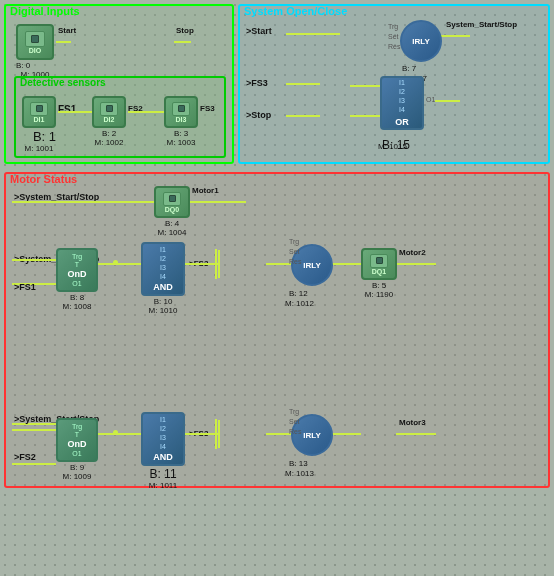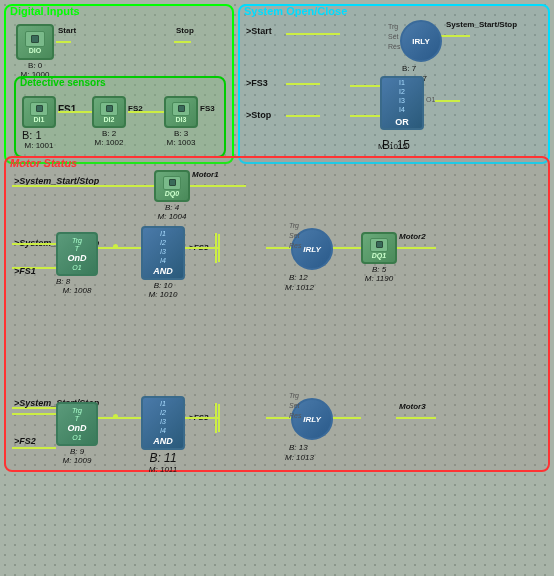--- a/index.html
+++ b/index.html
@@ -19,21 +19,21 @@
       position: relative;
       background: #a8b4a8;
       background-image: radial-gradient(circle, #8a968a 1px, transparent 1px);
       background-size: 10px 10px;
     }
 
     
     .panel {
       position: absolute;
       border: 2px solid;
-      border-radius: 8px;
+      border-radius: 3px;
     }
 
     .panel-title {
       font-weight: bold;
       font-size: 11px;
       margin-bottom: 4px;
       position: absolute;
       top: -1px;
       left: 4px;
       background: transparent;
@@ -67,65 +67,64 @@
       left: 238px;
       width: 312px;
       height: 160px;
       border-color: #00ddff;
       background: rgba(120, 160, 180, 0.2);
     }
     .panel-system .panel-title { color: #00ddff; }
 
     
     .panel-motor {
-      top: 156px;
+      top: 172px;
       left: 4px;
       width: 546px;
       height: 316px;
       border-color: #ff3333;
       background: rgba(160, 130, 130, 0.2);
-      font-style: italic;
     }
     .panel-motor .panel-title { color: #ff3333; }
   </style>
 </head>
 <body>
 
 <div class="main-container">
 
   <div class="panel panel-digital-inputs">
     <span class="panel-title">Digital Inputs</span>
 
     <div style="position:absolute; top:18px; left:10px;">
       <div style="width:38px; height:36px; background:linear-gradient(135deg,#6aaa7a,#4a8a5a); border:2px solid #3a7a4a; border-radius:4px; display:flex; flex-direction:column; align-items:center; justify-content:center;">
         <div style="width:20px; height:16px; background:#7aba8a; border:1.5px solid #4a8a5a; border-radius:2px; display:flex; align-items:center; justify-content:center;">
           <div style="width:8px; height:8px; background:#3a6a5a; border:1px solid #2a4a3a; border-radius:1px;"></div>
         </div>
         <div style="font-size:7px; color:#ccffcc; font-weight:bold;">DIO</div>
       </div>
-      <div style="font-size:8px; color:#111; text-align:center; margin-top:1px;">B: 0</div>
+      <div style="font-size:8px; color:#111; margin-top:1px;">B: 0</div>
       <div style="font-size:8px; color:#111; text-align:center;">M: 1000</div>
     </div>
 
     <div style="position:absolute; top:20px; left:52px; font-size:8px; font-weight:bold; color:#111;">Start</div>
 
 
     <div style="position:absolute; top:20px; left:170px; font-size:8px; font-weight:bold; color:#111;">Stop</div>
 
     <div class="panel panel-detective">
       <span class="panel-title">Detective sensors</span>
 
       <div style="position:absolute; top:18px; left:6px;">
         <div style="width:34px; height:32px; background:linear-gradient(135deg,#6aaa7a,#4a8a5a); border:2px solid #3a7a4a; border-radius:4px; display:flex; flex-direction:column; align-items:center; justify-content:center;">
           <div style="width:18px; height:14px; background:#7aba8a; border:1.5px solid #4a8a5a; border-radius:2px; display:flex; align-items:center; justify-content:center;">
             <div style="width:7px; height:7px; background:#3a6a5a; border:1px solid #2a4a3a; border-radius:1px;"></div>
           </div>
           <div style="font-size:7px; color:#ccffcc; font-weight:bold;">DI1</div>
         </div>
-        <div style="font-size:11px; color:#111; text-align:left; margin-top:1px;">B: 1</div>
+        <div style="font-size:13px; color:#111; text-align:right; margin-top:1px;">B: 1</div>
         <div style="font-size:8px; color:#111; text-align:center;">M: 1001</div>
       </div>
 
       <div style="position:absolute; top:26px; left:42px; font-size:10px; font-weight:bold; color:#111;">FS1</div>
 
       <div style="position:absolute; top:18px; left:76px;">
         <div style="width:34px; height:32px; background:linear-gradient(135deg,#6aaa7a,#4a8a5a); border:2px solid #3a7a4a; border-radius:4px; display:flex; flex-direction:column; align-items:center; justify-content:center;">
           <div style="width:18px; height:14px; background:#7aba8a; border:1.5px solid #4a8a5a; border-radius:2px; display:flex; align-items:center; justify-content:center;">
             <div style="width:7px; height:7px; background:#3a6a5a; border:1px solid #2a4a3a; border-radius:1px;"></div>
           </div>
@@ -262,21 +261,21 @@
     <div style="position:absolute; top:80px; left:8px; font-size:9px; font-weight:bold; color:#111;">&gt;System_Start/Stop</div>
     <div style="position:absolute; top:108px; left:8px; font-size:9px; font-weight:bold; color:#111;">&gt;FS1</div>
 
     <div style="position:absolute; top:74px; left:50px;">
       <div style="width:42px; height:44px; background:linear-gradient(135deg,#5a9a7a,#3a7a5a); border:2px solid #3a7a5a; border-radius:4px; display:flex; flex-direction:column; align-items:center; justify-content:center; gap:1px;">
         <div style="font-size:7px; color:#aaffcc;">Trg</div>
         <div style="font-size:7px; color:#aaffcc;">T</div>
         <div style="font-size:9px; color:white; font-weight:bold;">OnD</div>
         <div style="font-size:7px; color:#aaffcc;">O1</div>
       </div>
-      <div style="font-size:8px; color:#111; margin-top:1px;">B: 8</div>
+      <div style="font-size:8px; color:#111; text-align:center; margin-top:1px;">B: 8</div>
       <div style="font-size:8px; color:#111; text-align:center;">M: 1008</div>
     </div>
 
     <div style="position:absolute; top:68px; left:135px;">
       <div style="width:44px; height:54px; background:linear-gradient(135deg,#4a7aaa,#2a5a7a); border:2px solid #3a6a8a; border-radius:4px; display:flex; flex-direction:column; align-items:center; justify-content:center; gap:2px;">
         <div style="font-size:7px; color:#aaddff;">I1</div>
         <div style="font-size:7px; color:#aaddff;">I2</div>
         <div style="font-size:7px; color:#aaddff;">I3</div>
         <div style="font-size:7px; color:#aaddff;">I4</div>
         <div style="font-size:9px; color:white; font-weight:bold;">AND</div>

